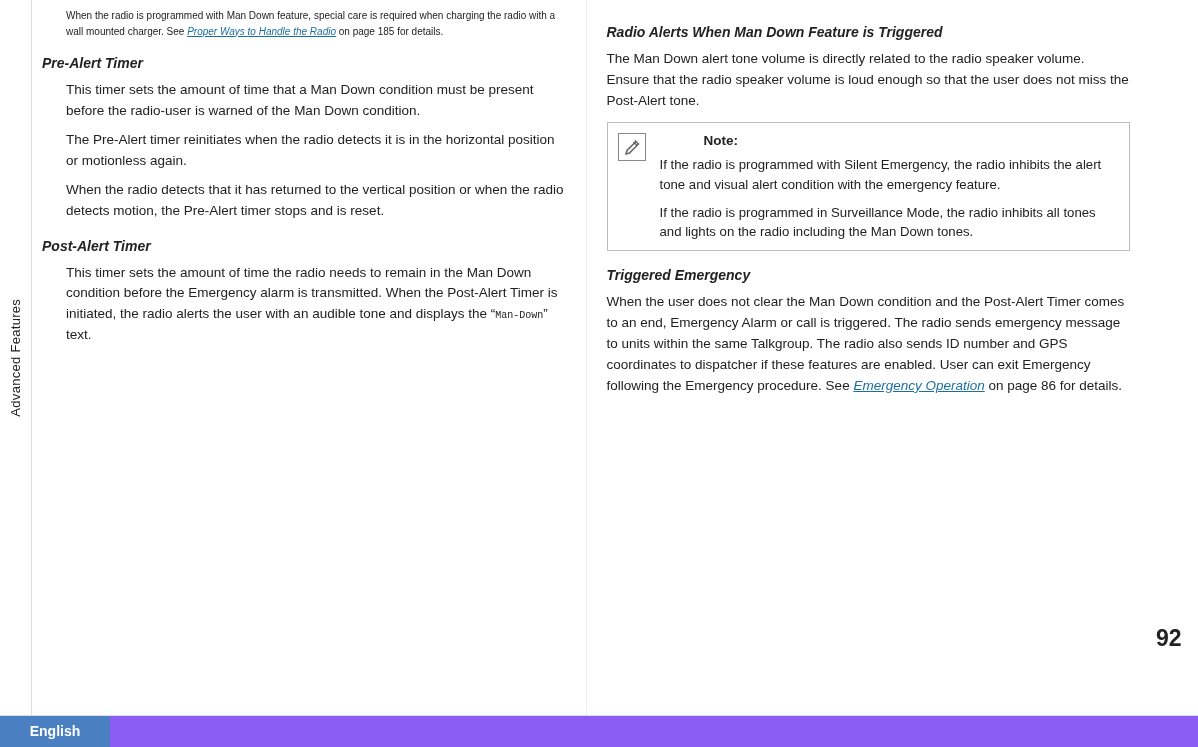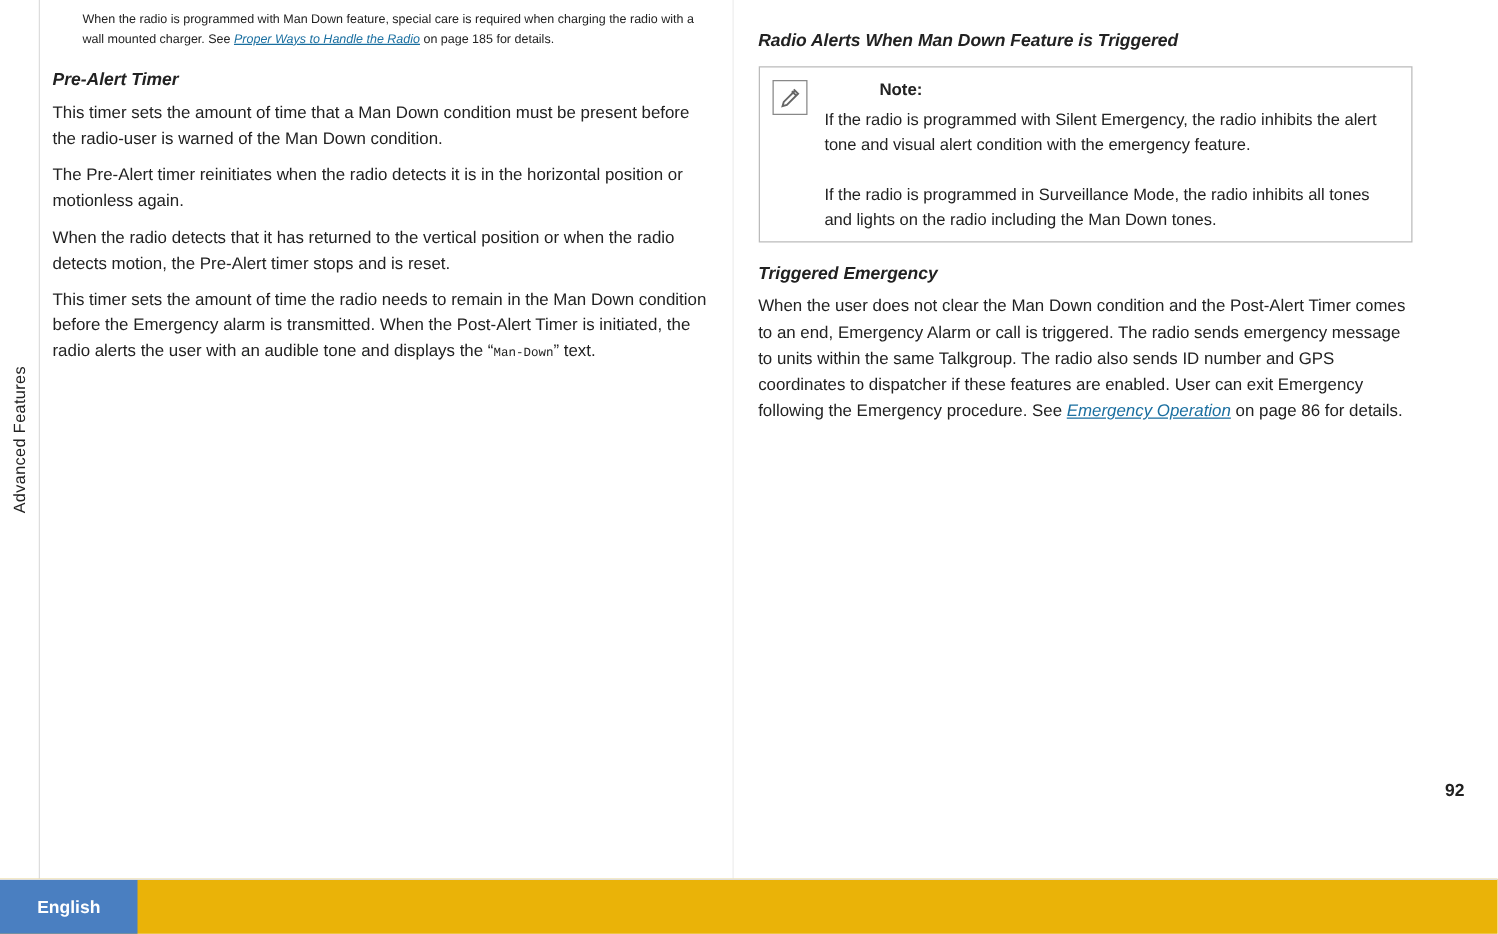--- a/index.html
+++ b/index.html
@@ -45,21 +45,21 @@
     .page-number-col {
       width: 48px;
       display: flex;
       flex-direction: column;
       align-items: flex-start;
       padding-top: 8px;
       padding-left: 6px;
       flex-shrink: 0;
     }
     .page-number {
-      font-size: 14px;
+      font-size: 23px;
       font-weight: bold;
       color: #222;
       margin-top: auto;
       padding-bottom: 60px;
     }
 
     
     .main-content {
       flex: 1;
       display: flex;
@@ -90,20 +90,21 @@
     }
 
     .body-text {
       font-size: 13.5px;
       line-height: 1.55;
       color: #222;
       margin-bottom: 8px;
     }
 
     .indented {
+      margin-left: 24px;
     }
 
     a.doc-link {
       color: #1a6fa0;
       text-decoration: underline;
       font-style: italic;
       cursor: pointer;
     }
 
     .mono-text {
@@ -146,22 +147,22 @@
       padding-left: 44px;
     }
     .note-body {
       font-size: 13.2px;
       line-height: 1.5;
       color: #222;
     }
 
     
     .footer {
-      height: 44px;
-      background: #eab308;
+      height: 32px;
+      background: #8b5cf6;
       border-top: 1px solid #ddd;
       display: flex;
       align-items: stretch;
     }
     .footer-lang {
       background: #4a7fc1;
       color: #fff;
       font-size: 14px;
       font-weight: bold;
       padding: 0 22px;
@@ -195,44 +196,46 @@
 
       <p class="fragment-text">
         <span>When the radio is programmed with Man Down feature, special care is required when charging the radio with a wall mounted charger. See </span><a class="doc-link">Proper Ways to Handle the Radio</a><span> on page 185 for details.</span>
       </p>
 
       <div class="section-title">Pre-Alert Timer</div>
       <p class="body-text indented">This timer sets the amount of time that a Man Down condition must be present before the radio-user is warned of the Man Down condition.</p>
       <p class="body-text indented">The Pre-Alert timer reinitiates when the radio detects it is in the horizontal position or motionless again.</p>
       <p class="body-text indented">When the radio detects that it has returned to the vertical position or when the radio detects motion, the Pre-Alert timer stops and is reset.</p>
 
+      <div class="section-title">Post-Alert Timer</div>
       <p class="body-text indented">
         <span>This timer sets the amount of time the radio needs to remain in the Man Down condition before the Emergency alarm is transmitted. When the Post-Alert Timer is initiated, the radio alerts the user with an audible tone and displays the “</span><span class="mono-text">Man-Down</span><span>” text.</span>
       </p>
 
     </div>
 
     <div class="right-col">
 
       <div class="section-title">Radio Alerts When Man Down Feature is Triggered</div>
+      <p class="body-text">The Man Down alert tone volume is directly related to the radio speaker volume. Ensure that the radio speaker volume is loud enough so that the user does not miss the Post-Alert tone.</p>
 
       <div class="note-box">
         <div class="note-icon-wrapper">
           <div class="note-icon">
 
             <svg width="18" height="18" viewBox="0 0 18 18">
               <path d="M12 2.5l3.5 3.5-9 9L3 16l1-3.5 9-9zm0 0" fill="none" stroke="#666" stroke-width="1.5"></path>
               <path d="M10.5 4l3.5 3.5" fill="none" stroke="#666" stroke-width="1.5"></path>
             </svg>
           </div>
         </div>
         <div class="note-content">
           <div class="note-title">Note:</div>
           <p class="note-body">If the radio is programmed with Silent Emergency, the radio inhibits the alert tone and visual alert condition with the emergency feature.</p>
-          <p class="note-body" style="margin-top:20px;">If the radio is programmed in Surveillance Mode, the radio inhibits all tones and lights on the radio including the Man Down tones.</p>
+          <p class="note-body" style="margin-top:8px;">If the radio is programmed in Surveillance Mode, the radio inhibits all tones and lights on the radio including the Man Down tones.</p>
         </div>
       </div>
 
       <div class="section-title">Triggered Emergency</div>
       <p class="body-text">
         <span>When the user does not clear the Man Down condition and the Post-Alert Timer comes to an end, Emergency Alarm or call is triggered. The radio sends emergency message to units within the same Talkgroup. The radio also sends ID number and GPS coordinates to dispatcher if these features are enabled. User can exit Emergency following the Emergency procedure. See </span><a class="doc-link">Emergency Operation</a><span> on page 86 for details.</span>
       </p>
 
     </div>
 

